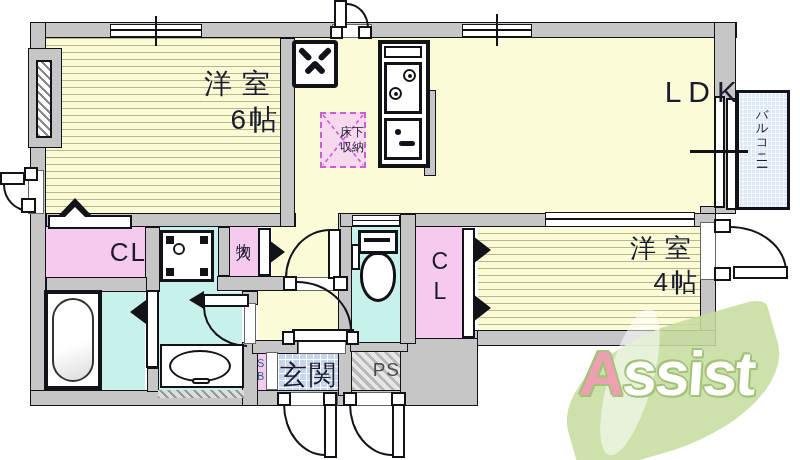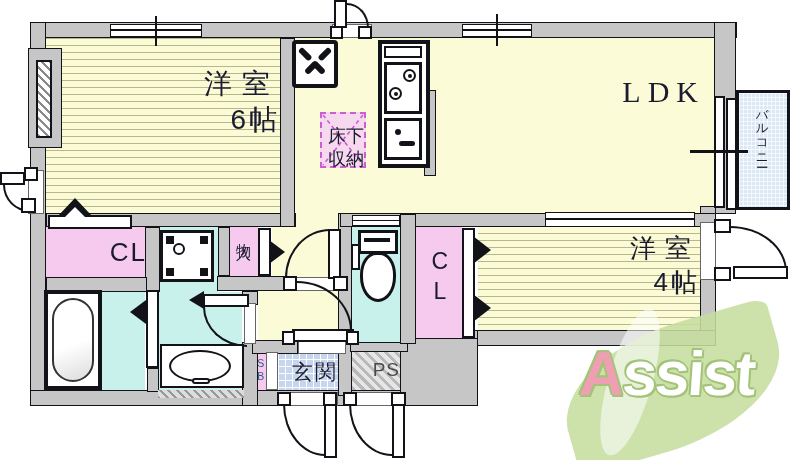--- a/index.html
+++ b/index.html
@@ -185,21 +185,21 @@
       <div class="abs" style="left:8px;top:8px;width:6px;height:6px;background:var(--line_black);border-radius:50%;"></div>
       <div class="abs" style="left:12px;top:20px;width:16px;height:5px;background:var(--line_black);border-radius:3px;"></div>
     </div>
   </div>
 
   <div class="abs fix" style="left:320px;top:112px;width:46px;height:56px;background:var(--underfloor_pink);border:2px dashed var(--underfloor_border);text-align:center;">
     <svg class="abs" style="left:0;top:0;" width="42" height="52" viewBox="0 0 42 52">
       <line x1="1" y1="1" x2="41" y2="51" stroke="#c95fd0" stroke-width="1.6" stroke-dasharray="4 3"></line>
       <line x1="41" y1="1" x2="1" y2="51" stroke="#c95fd0" stroke-width="1.6" stroke-dasharray="4 3"></line>
     </svg>
-    <div class="lbl" style="position:relative;font-size:18px;padding-top:11px;line-height:1.25;">
+    <div class="lbl" style="position:relative;font-size:12px;padding-top:11px;line-height:1.25;">
       <span>床下</span><br>
       <span>収納</span>
     </div>
   </div>
 
   <div class="abs fix" style="left:160px;top:230px;width:54px;height:52px;background:#fff;border:3.5px solid var(--line_black);">
     <div class="abs" style="left:3px;top:3px;width:8px;height:8px;background:var(--line_black);"></div>
     <div class="abs" style="right:3px;top:3px;width:8px;height:8px;background:var(--line_black);"></div>
     <div class="abs" style="left:3px;bottom:3px;width:8px;height:8px;background:var(--line_black);"></div>
     <div class="abs" style="right:3px;bottom:3px;width:8px;height:8px;background:var(--line_black);"></div>
@@ -221,31 +221,31 @@
     <div class="abs" style="left:13px;top:10px;width:26px;height:4px;background:var(--line_black);"></div>
     <div class="abs" style="left:9px;top:24px;width:36px;height:50px;background:#fff;border:3px solid var(--line_black);border-radius:45% 45% 50% 50%;"></div>
   </div>
 
   <div class="abs" style="left:158px;top:390px;width:86px;height:8px;z-index:4;background:repeating-linear-gradient(45deg,#999 0 2px,#ddd 2px 6px);"></div>
 
   <div class="abs lbl" style="left:46px;top:66px;width:234px;font-size:28px;">
     <span style="letter-spacing:10px;">洋室</span><br>
     <span style="letter-spacing:3px;">6帖</span>
   </div>
-  <div class="abs lbl" style="left:405px;top:72px;width:300px;font-size:30px;font-family:Liberation Serif, serif;">
+  <div class="abs lbl" style="left:444px;top:72px;width:300px;font-size:30px;">
     <span style="letter-spacing:7px;">LDK</span><br>
   </div>
   <div class="abs lbl" style="left:478px;top:232px;width:222px;font-size:26px;">
     <span style="letter-spacing:9px;">洋室</span><br>
     <span style="letter-spacing:3px;">4帖</span>
   </div>
   <div class="abs lbl" style="left:46px;top:236px;width:101px;font-size:26px;letter-spacing:2px;">CL</div>
   <div class="abs lbl vert" style="left:424px;top:248px;font-size:23px;letter-spacing:4px;">CL</div>
   <div class="abs lbl vert" style="left:234px;top:232px;font-size:15px;letter-spacing:1px;">物入</div>
-  <div class="abs lbl" style="left:278px;top:358px;width:60px;font-size:21px;letter-spacing:2px;">玄関</div>
+  <div class="abs lbl" style="left:278px;top:358px;width:60px;font-size:27px;letter-spacing:2px;">玄関</div>
   <div class="abs lbl" style="left:352px;top:358px;width:48px;font-size:19px;color:#4a4a4a;letter-spacing:1px;">PS</div>
   <div class="abs lbl vert" style="left:253px;top:357px;font-size:10.5px;color:#2e5f7f;letter-spacing:1px;">SB</div>
   <div class="abs lbl vert" style="left:754px;top:100px;font-size:12.5px;letter-spacing:1px;">バルコニー</div>
 
   <div id="logo" class="abs" style="left:552px;top:312px;width:248px;height:148px;">
     <div class="leaf"></div>
     <div class="swoosh"></div>
     <div class="logo-text">
       <span class="first">A</span><span>ssist</span>
     </div>

